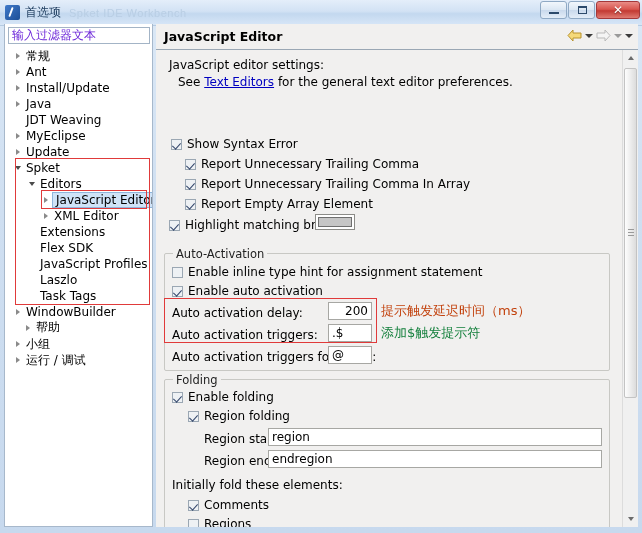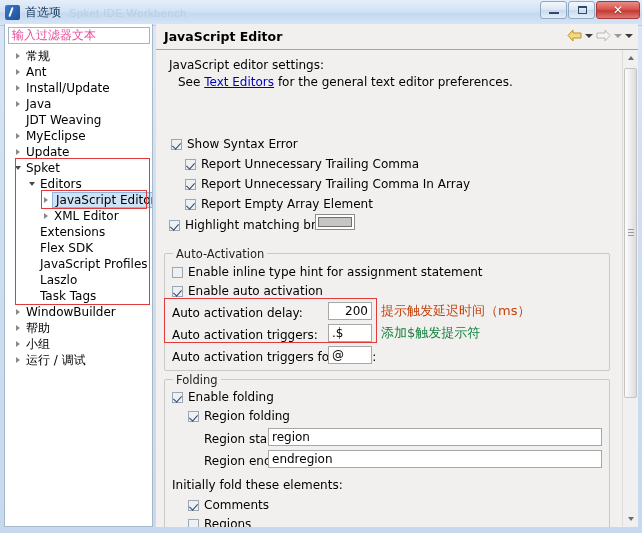--- a/index.html
+++ b/index.html
@@ -135,21 +135,21 @@
   }
   #filter-input {
     position: absolute;
     left: 3px; top: 3px;
     width: 142px;
     height: 17px;
     border: 1px solid #a3b4c6;
     background: #fff;
     font-family: "DejaVu Sans", sans-serif;
     font-size: 12px;
-    color: #ec4899;
+    color: #6d28d9;
     padding: 0 0 0 3px;
     box-sizing: border-box;
     line-height: 15px;
     outline: none;
   }
   #tree {
     position: absolute;
     left: 0; top: 24px;
     width: 147px;
     height: 478px;
@@ -542,21 +542,21 @@
           <div class="tree-row" style="padding-left: 20px;">
             <span class="tw"></span>
             <span class="tree-label">Task Tags</span>
           </div>
           <div class="tree-row" style="padding-left: 6px;">
             <span class="tw">
               <span class="arrow-c"></span>
             </span>
             <span class="tree-label">WindowBuilder</span>
           </div>
-          <div class="tree-row" style="padding-left: 6px;">
+          <div class="tree-row" style="padding-left: 16px; font-family: Liberation Mono, monospace;">
             <span class="tw">
               <span class="arrow-c"></span>
             </span>
             <span class="tree-label">帮助</span>
           </div>
           <div class="tree-row" style="padding-left: 6px;">
             <span class="tw">
               <span class="arrow-c"></span>
             </span>
             <span class="tree-label">小组</span>

